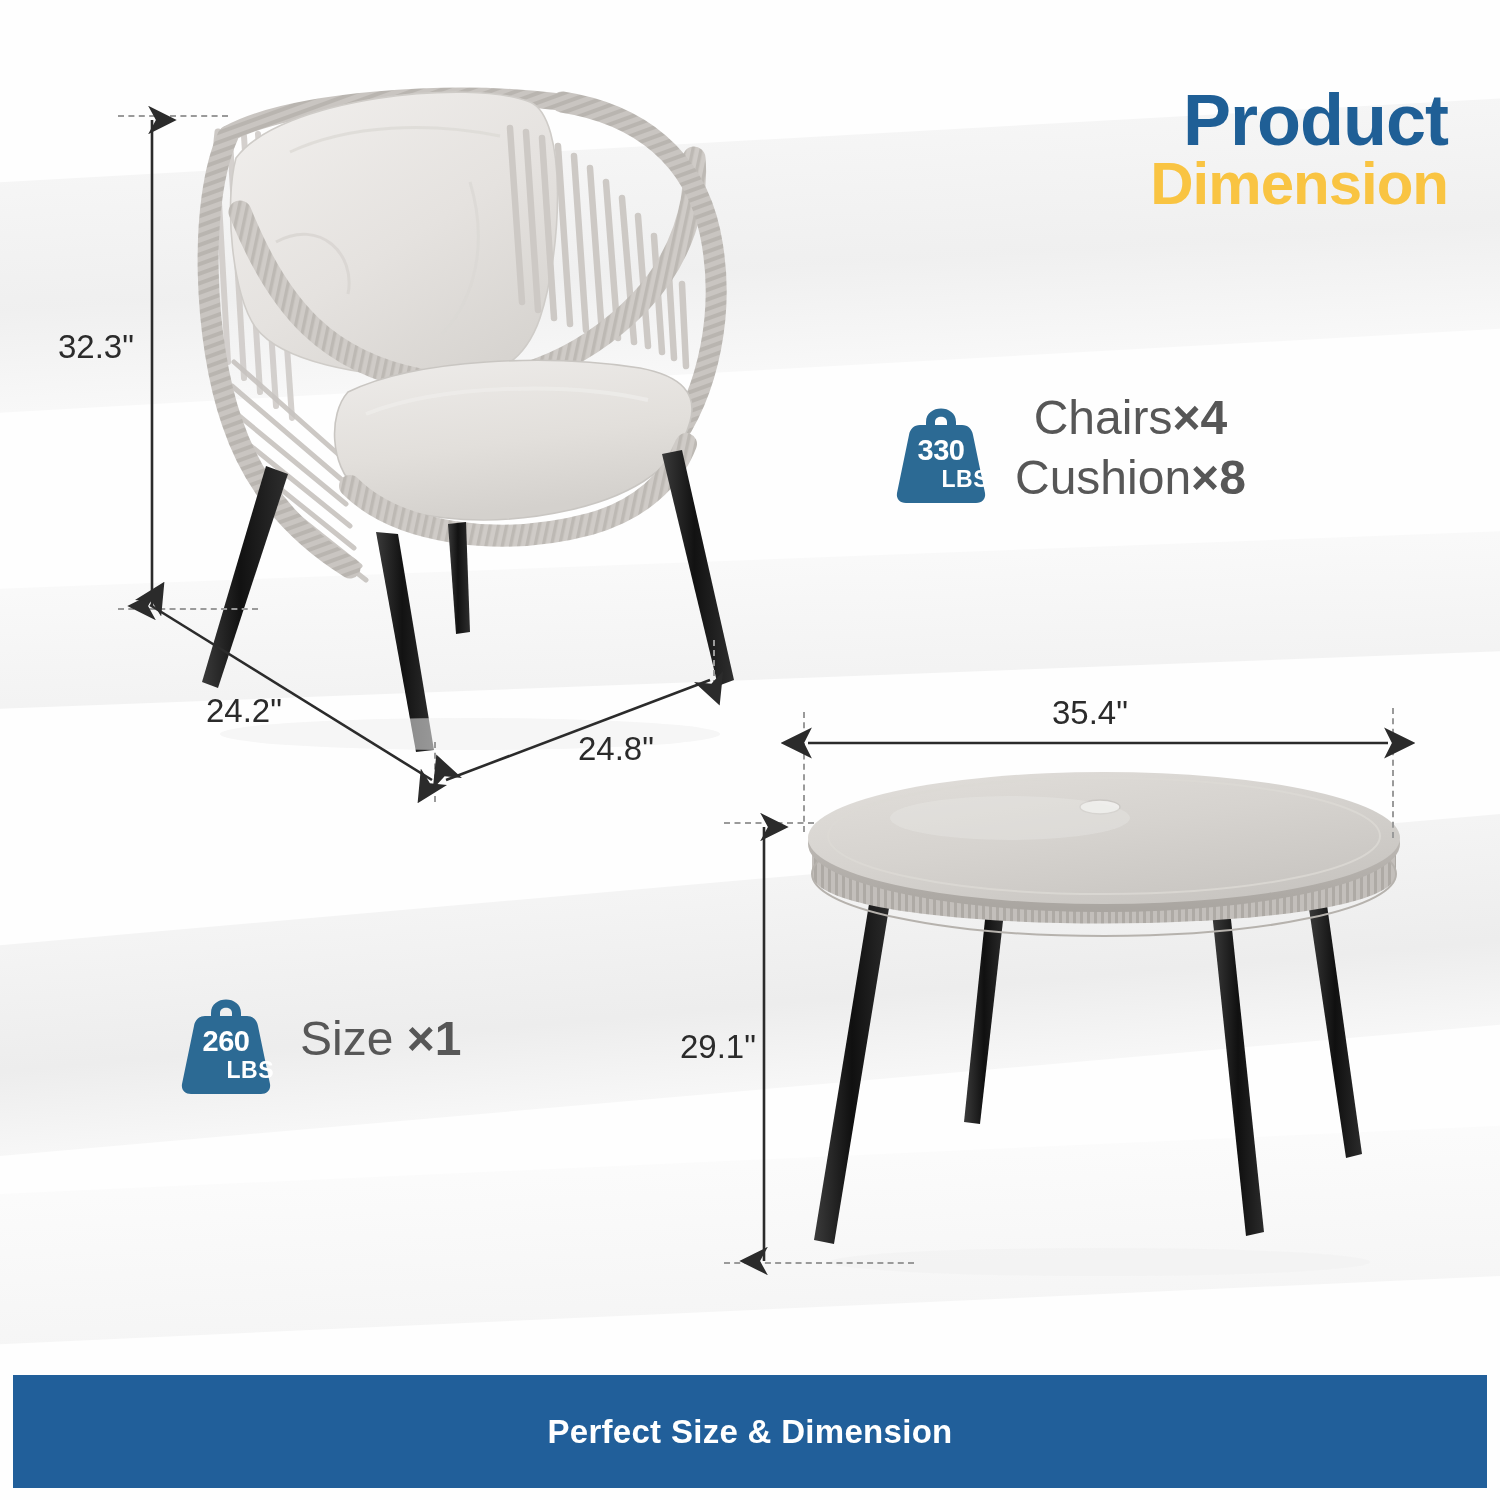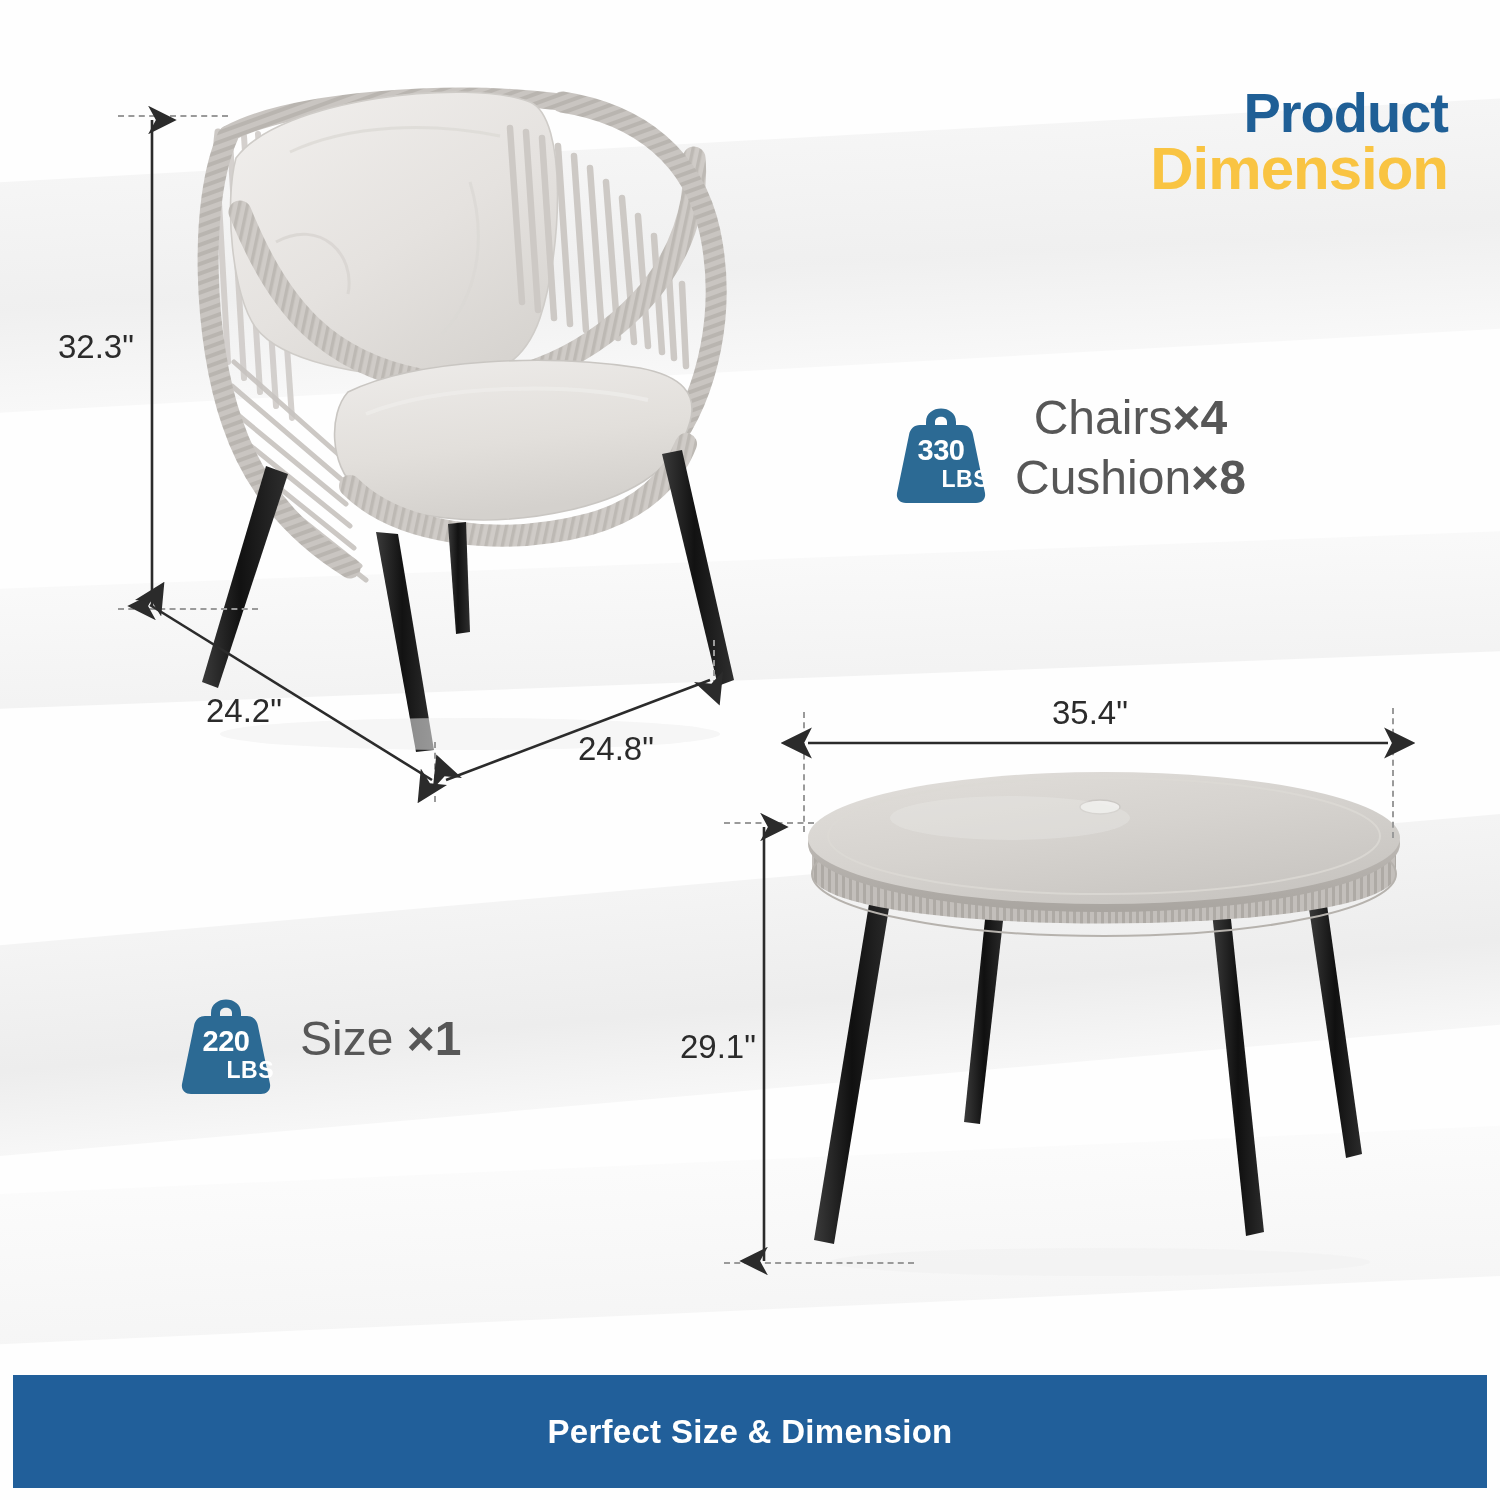--- a/index.html
+++ b/index.html
@@ -46,21 +46,21 @@
     opacity:.7;
   }
 
   
   #title-block {
     position:absolute; right:52px; top:86px;
     text-align:right;
     line-height:.96;
   }
   #title-line1 {
-    font-size:56px; font-weight:bold; color:#1f5f96;
+    font-size:72px; font-weight:bold; color:#1f5f96;
     letter-spacing:-1px;
   }
   #title-line2 {
     font-size:60px; font-weight:bold; color:#f9c442;
     letter-spacing:-1px;
   }
 
   
   .badge-group {
     position:absolute;
@@ -284,21 +284,21 @@
       </div>
     </div>
   </div>
 
   <div class="badge-group" id="badge-table">
     <div class="weight-icon">
       <svg viewBox="0 0 96 112">
         <path d="M33 30 C33 12 63 12 63 30 L63 36 L54 36 L54 30 C54 23 42 23 42 30 L42 36 L33 36 Z" fill="#2c6a94"></path>
         <path d="M27 33 L69 33 C75 33 79 37 80 43 L92 101 C93 107 89 111 83 111 L13 111 C7 111 3 107 4 101 L16 43 C17 37 21 33 27 33 Z" fill="#2c6a94"></path>
       </svg>
-      <div class="weight-num">220</div>
+      <div class="weight-num">260</div>
       <div class="weight-unit">LBS</div>
     </div>
     <div class="badge-text">
       <div class="bline">
         <span>Size </span><b>×1</b>
       </div>
     </div>
   </div>
 
   <svg id="table-figure" viewBox="0 0 620 520">

